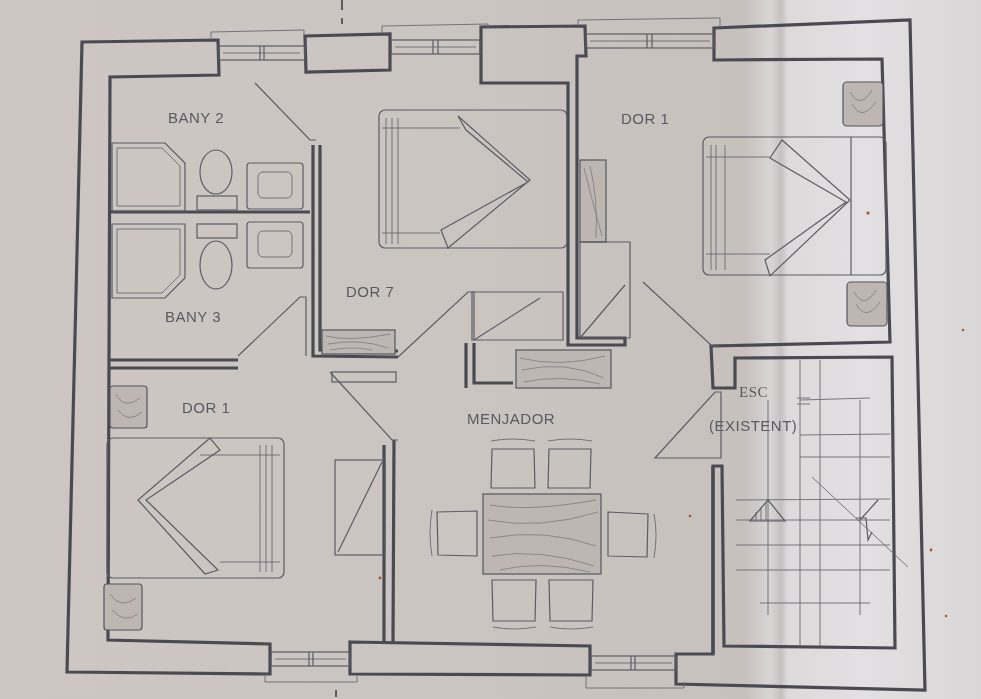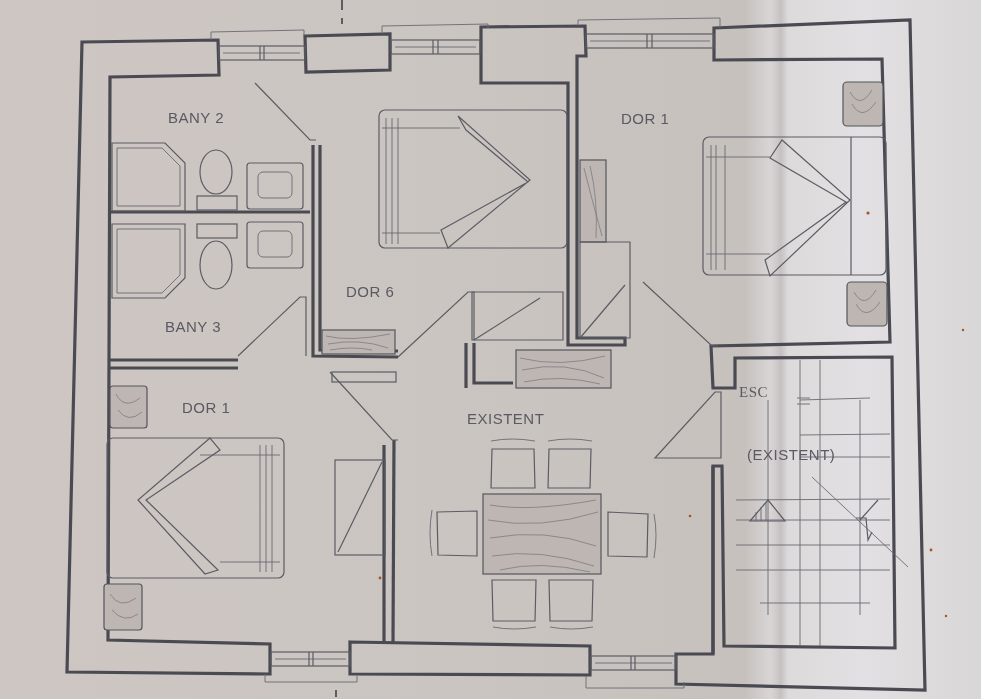--- a/index.html
+++ b/index.html
@@ -234,19 +234,19 @@
 
   <circle class="dot" cx="868" cy="213" r="1.6"></circle>
   <circle class="dot" cx="380" cy="578" r="1.4"></circle>
   <circle class="dot" cx="690" cy="516" r="1.3"></circle>
   <circle class="dot" cx="931" cy="550" r="1.4"></circle>
   <circle class="dot" cx="963" cy="330" r="1.2"></circle>
   <circle class="dot" cx="946" cy="616" r="1.2"></circle>
 </svg>
 
 <div class="room-label" style="left:168px; top:109px;">BANY 2</div>
-<div class="room-label" style="left:165px; top:318px;">BANY 3</div>
+<div class="room-label" style="left:165px; top:308px;">BANY 3</div>
 <div class="room-label" style="left:621px; top:110px;text-align:center;">DOR 1</div>
-<div class="room-label" style="left:346px; top:283px;">DOR 6</div>
+<div class="room-label" style="left:346px; top:283px;">DOR 7</div>
 <div class="room-label" style="left:182px; top:399px;">DOR 1</div>
-<div class="room-label" style="left:467px; top:410px;">EXISTENT</div>
+<div class="room-label" style="left:467px; top:410px;">MENJADOR</div>
 <div class="room-label" style="left:739px; top:384px;font-family:Liberation Serif, serif;">ESC</div>
-<div class="room-label" style="left:747px; top:417px;margin-top:29px;">(EXISTENT)</div>
+<div class="room-label" style="left:709px; top:417px;">(EXISTENT)</div>
 
 </body></html>

